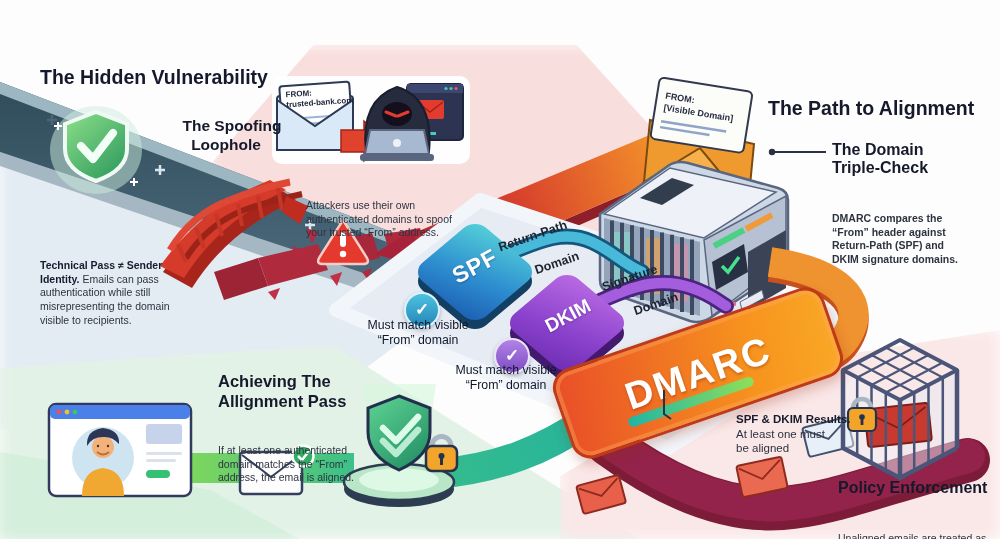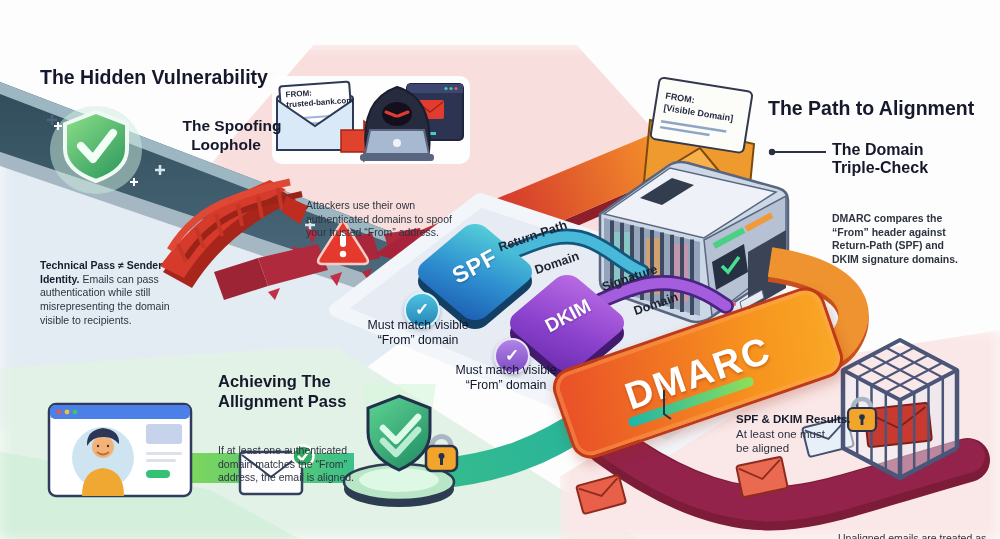--- a/index.html
+++ b/index.html
@@ -377,19 +377,20 @@
     <span style="display:block;">At least one must</span>
     <span style="display:block;">be aligned</span>
   </div>
 
   <div class="t hdr" style="left:218px;top:372px;font-size:16.5px;line-height:1.2;">
     <span style="display:block;">Achieving The</span>
     <span style="display:block;">Allignment Pass</span>
   </div>
   <div class="t note" style="left:218px;top:412px;width:152px;">If at least one authenticated domain matches the “From” address, the email is aligned.</div>
 
+  <div class="t hdr" style="left:838px;top:479px;font-size:16px;">Policy Enforcement</div>
   <div class="t note" style="left:838px;top:500px;width:158px;">Unaligned emails are treated as suspicious and may be quarantined or rejected.</div>
 
   <svg id="overlay" width="1000" height="539" viewBox="0 0 1000 539">
     <polyline points="664,390 664,414 671,419" stroke="#2b3140" stroke-width="2" fill="none"></polyline>
   </svg>
 
 </div>
 
 </body></html>

